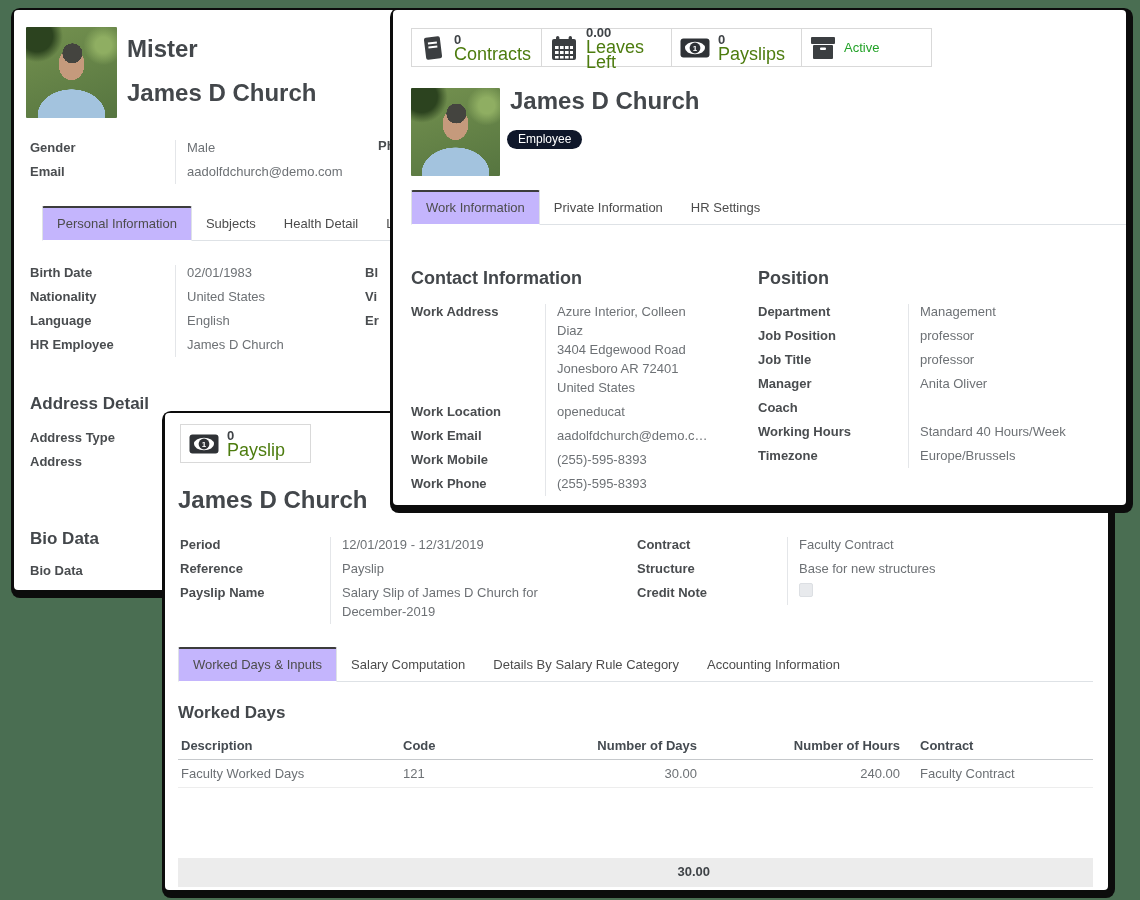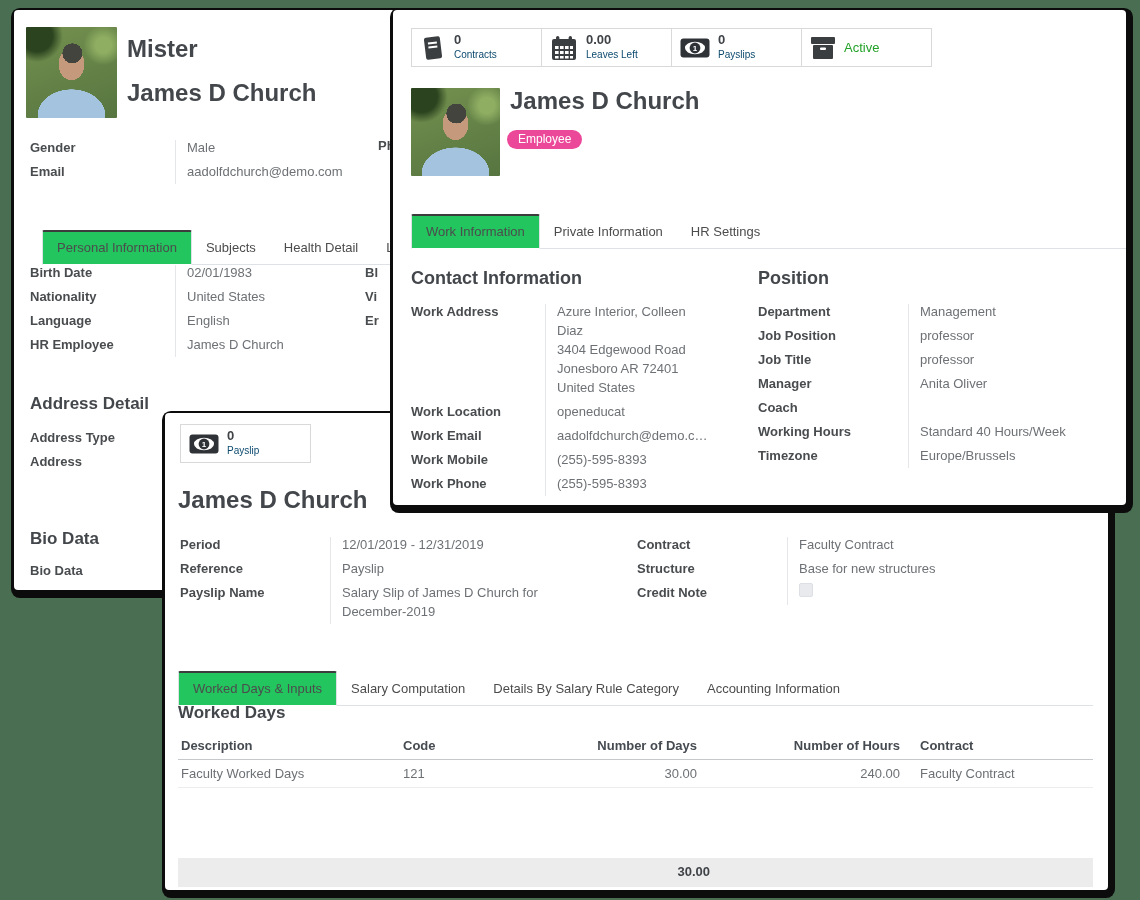--- a/index.html
+++ b/index.html
@@ -39,36 +39,36 @@
   }
   .fgroup.noline::before { display:none; }
   .frow { display:flex; margin-bottom:5px; font-size:13px; line-height:19px; }
   .lbl { font-weight:700; color:#494c4f; width:var(--lw); flex-shrink:0; }
   .val { color:#6d7175; padding-left:12px; }
 
   .tabs { position:absolute; display:flex; align-items:flex-end; border-bottom:1px solid #dee2e6; font-size:13px; }
   .tab { padding:8px 14px 9px; color:#4c4c4c; white-space:nowrap; cursor:pointer; }
   .tab.active {
     border:1px solid #dee2e6; border-top:2px solid #3c3c3c; border-bottom:1px solid #fff;
-    margin-bottom:-1px; border-radius:2px 2px 0 0; background:#22c55e;margin-top:24px;
+    margin-bottom:-1px; border-radius:2px 2px 0 0; background:#c4b5fd;
   }
 
   .statrow { position:absolute; display:flex; }
   .statbtn {
     width:131px; height:39px; background:#fff; border:1px solid #d9d9d9;
     display:flex; align-items:center; padding:4px 8px; margin-left:-1px; cursor:pointer;
   }
   .statbtn:first-child { margin-left:0; }
   .statbtn .ic { flex-shrink:0; margin-right:8px; display:flex; }
   .statbtn .sv { font-size:13px; font-weight:700; color:#3f4347; line-height:14px; }
-  .statbtn .sl { font-size:10px; color:#0c4a6e; line-height:15px; }
+  .statbtn .sl { font-size:18px; color:#4d7c0f; line-height:15px; }
   .statbtn .green { color:#23a228; font-size:13px; }
 
   .badge {
-    position:absolute; background:#ec4899; color:#fff; font-size:12px;
+    position:absolute; background:#0f172a; color:#fff; font-size:12px;
     padding:2px 11px; border-radius:10px; line-height:15px;
   }
 
   .checkbox {
     display:inline-block; width:14px; height:14px; background:#e8eaed;
     border:1px solid #dcdfe3; border-radius:2px; margin-left:12px;
   }
 
   .wd-table { position:absolute; left:13px; width:915px; font-size:13px; }
   .trow { display:grid; grid-template-columns:225px 151px 143px 203px 1fr; align-items:center; }

